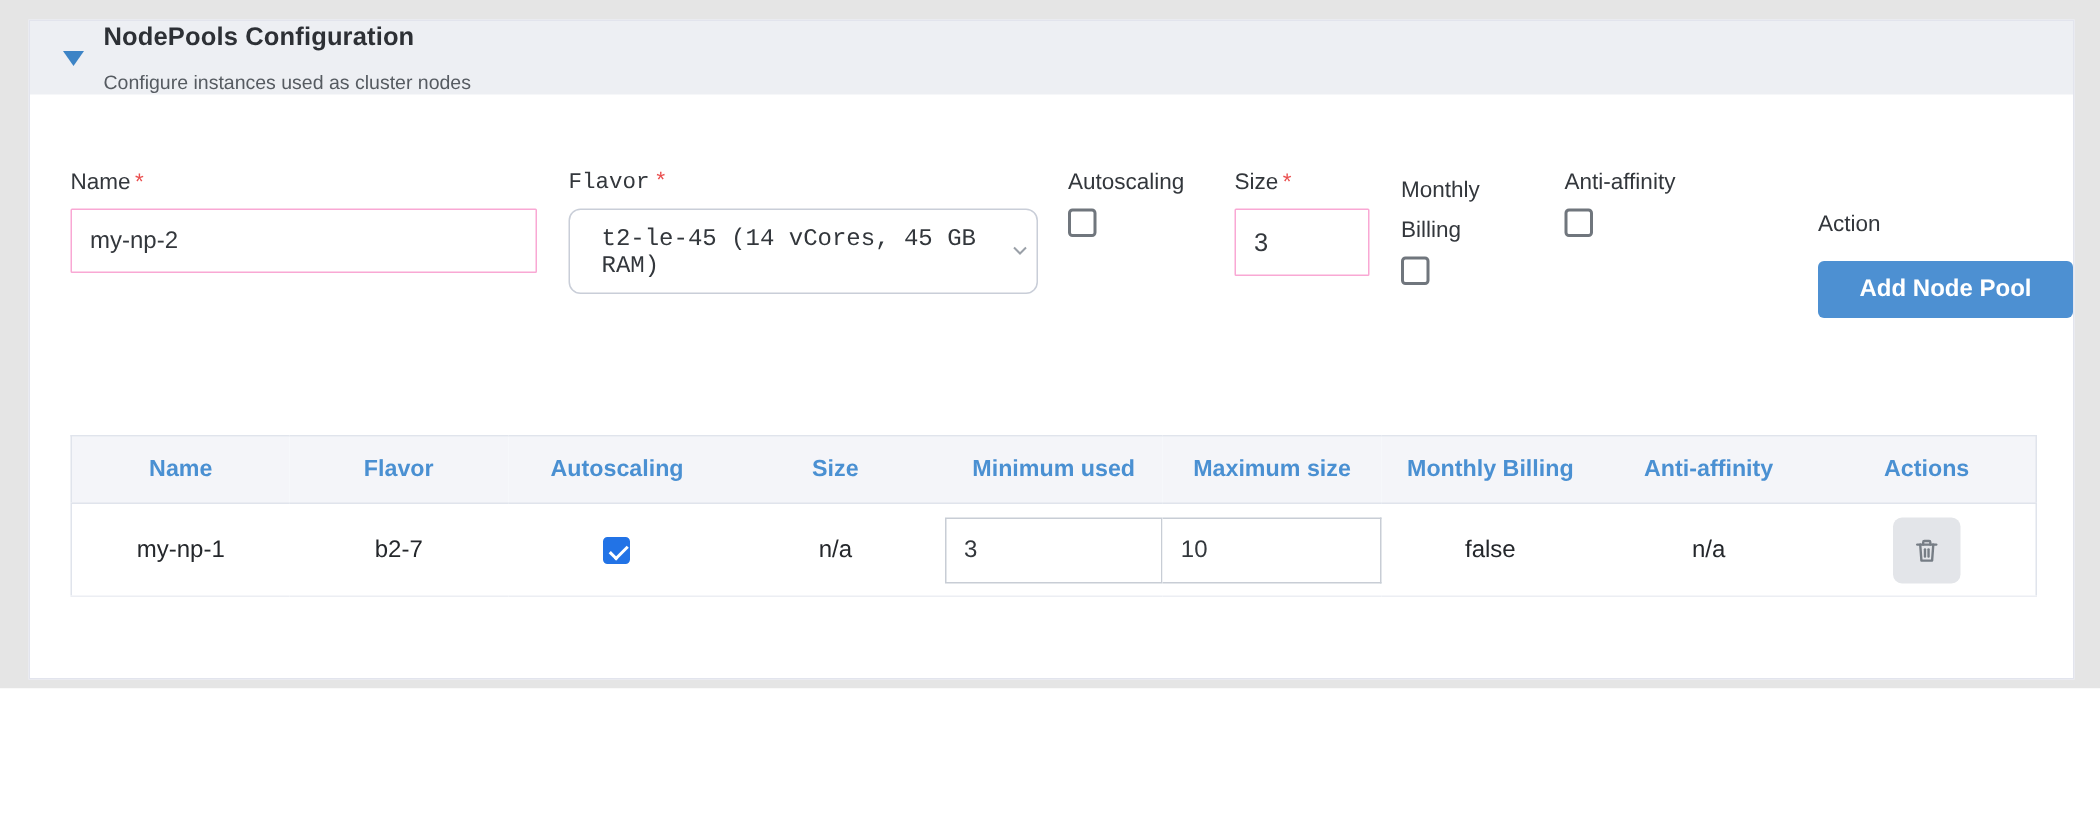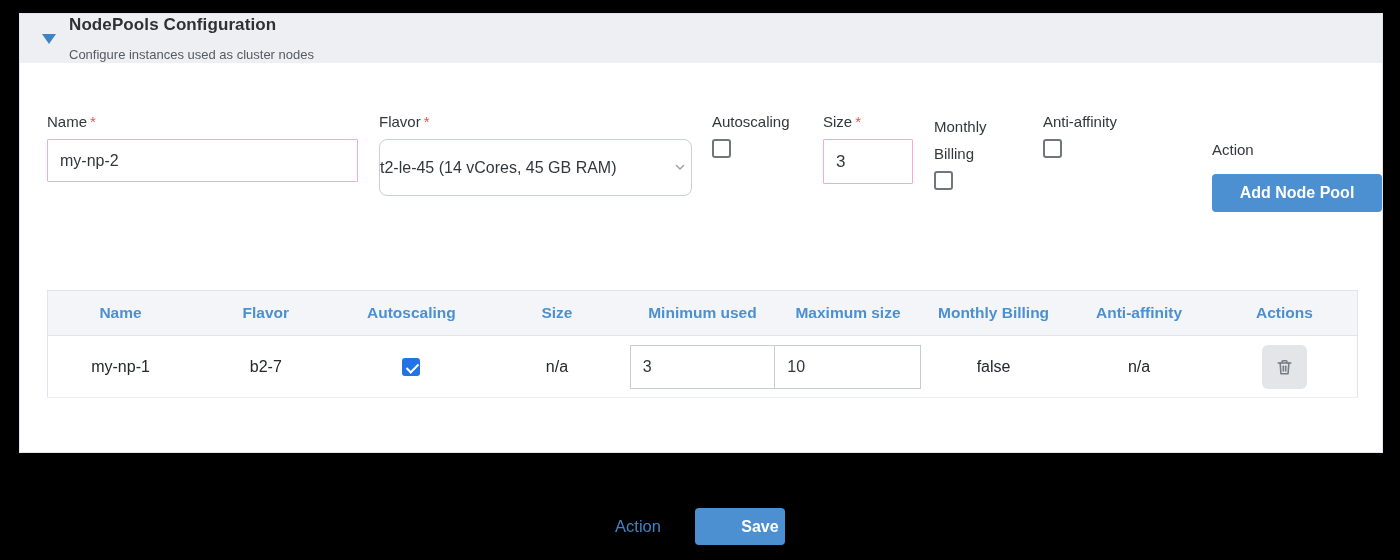--- a/index.html
+++ b/index.html
@@ -1,40 +1,40 @@
 <!DOCTYPE html>
 <html><head>
 <meta charset="utf-8">
 <style>
   * { margin:0; padding:0; box-sizing:border-box; }
   html,body { background:#fff; }
   body { font-family:"Liberation Sans", sans-serif; color:#33373c; }
-  .screen { position:relative; width:1400px; height:560px; background:#000000; overflow:hidden; }
+  .screen { position:relative; width:1400px; height:459px; background:#e5e5e5; overflow:hidden; }
 
   
   .panel { position:absolute; left:19px; top:13px; width:1364px; height:440px;
            border:1px solid #e2e4ed; background:#fff; }
   .panel-header { height:49px; background:#edeff3; display:flex; align-items:center;
                   padding-left:22px; }
   .tri-down { width:0; height:0; border-left:7px solid transparent; border-right:7px solid transparent;
               border-top:10px solid #3d84c6; margin-right:13px; cursor:pointer; flex:0 0 auto; }
   .hdr-text .title { font-size:17px; font-weight:700; color:#2d3035; letter-spacing:.1px; }
   .hdr-text .subtitle { font-size:13px; color:#565b61; margin-top:12px; }
 
   
   .form-area { position:relative; height:175px; }
   .field { position:absolute; top:50px; }
   .field label { display:block; font-size:15px; color:#33373c; margin-bottom:9px; }
   .req { color:#ea4f4f; margin-left:3px; }
   .txt-input { border:1px solid #f9a8d4; border-radius:1px; font-size:16px; color:#33373c;
                padding-left:12px; font-family:"Liberation Sans", sans-serif; background:#fff; }
   .f-name { left:27px; }  .f-name input { width:311px; height:43px; }
-  .f-flavor { left:359px; }
+  .f-flavor { left:359px;font-family:Liberation Mono, monospace; }
   .select-box { position:relative; width:313px; height:57px; border:1px solid #c9ced8;
-                border-radius:8px; display:flex; align-items:center; padding:0 16px 0 0;
+                border-radius:8px; display:flex; align-items:center; padding:0 16px 0 21px;
                 font-size:16px; color:#33373c; background:#fff; cursor:pointer; }
   .select-box .chev { position:absolute; right:3px; top:19px; color:#9aa0a8; }
   .f-autoscaling { left:692px; } .f-size { left:803px; } .f-monthly { left:914px; width:70px; }
   .f-anti { left:1023px; } .f-action { left:1192px;margin-top:28px; }
   .f-monthly label { line-height:27px; margin-bottom:4px; }
   .f-size input { width:90px; height:45px; font-size:17px; }
   input[type="checkbox"] { appearance:none; -webkit-appearance:none; width:19px; height:19px;
       border:2px solid #70767d; border-radius:3px; background:#fff; cursor:pointer; display:block; }
   input[type="checkbox"]:checked { background:#2273e6; border-color:#2273e6; }
   input[type="checkbox"]:checked::after { content:""; display:block; width:5px; height:10px;

